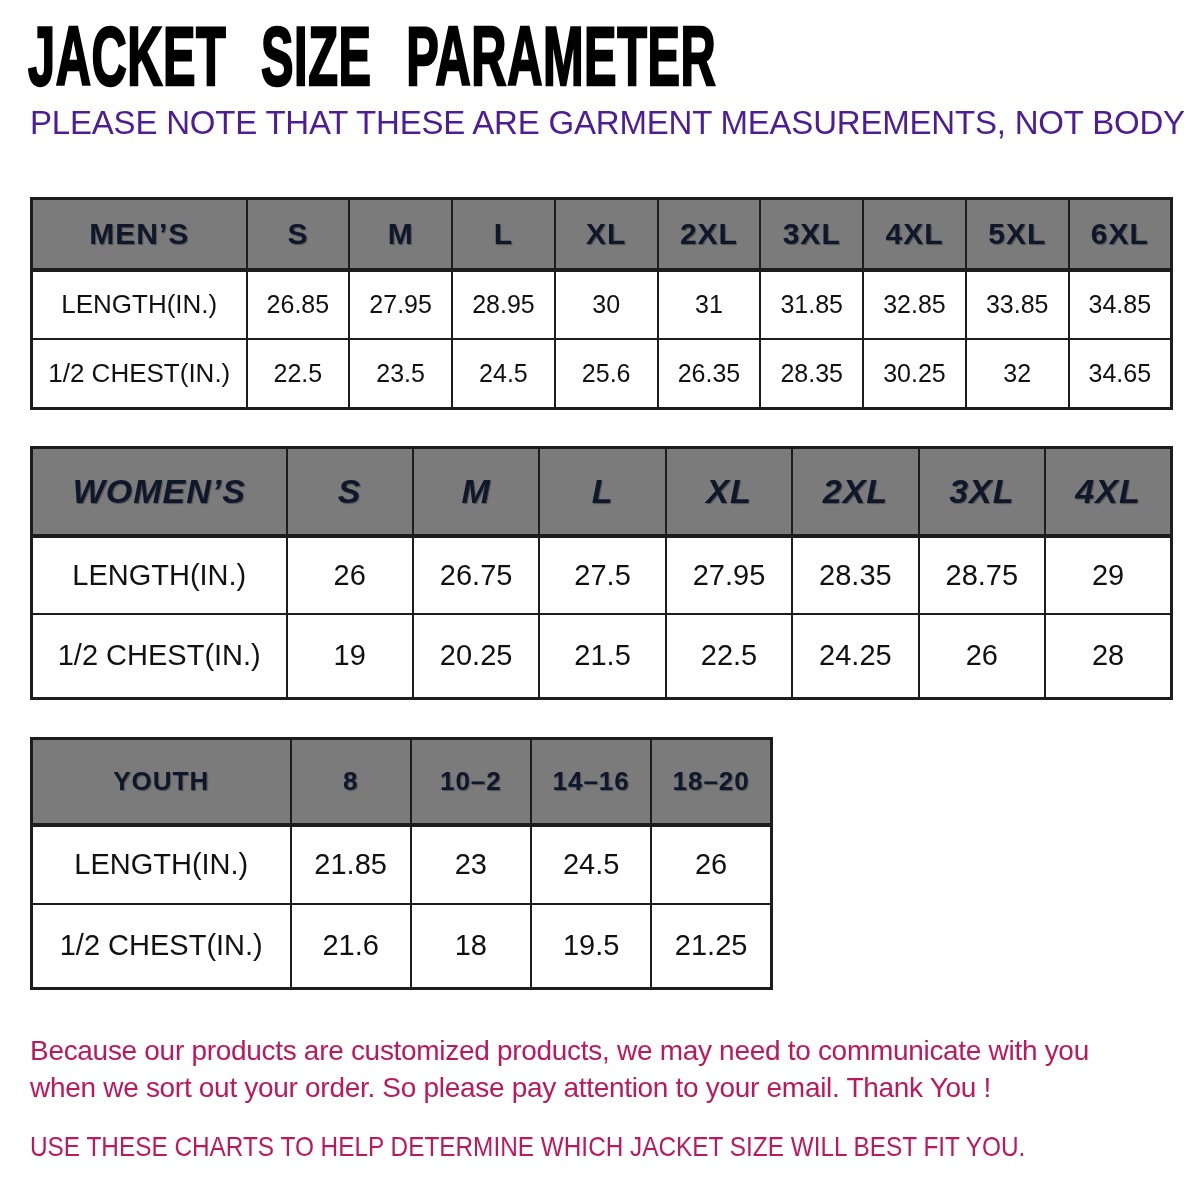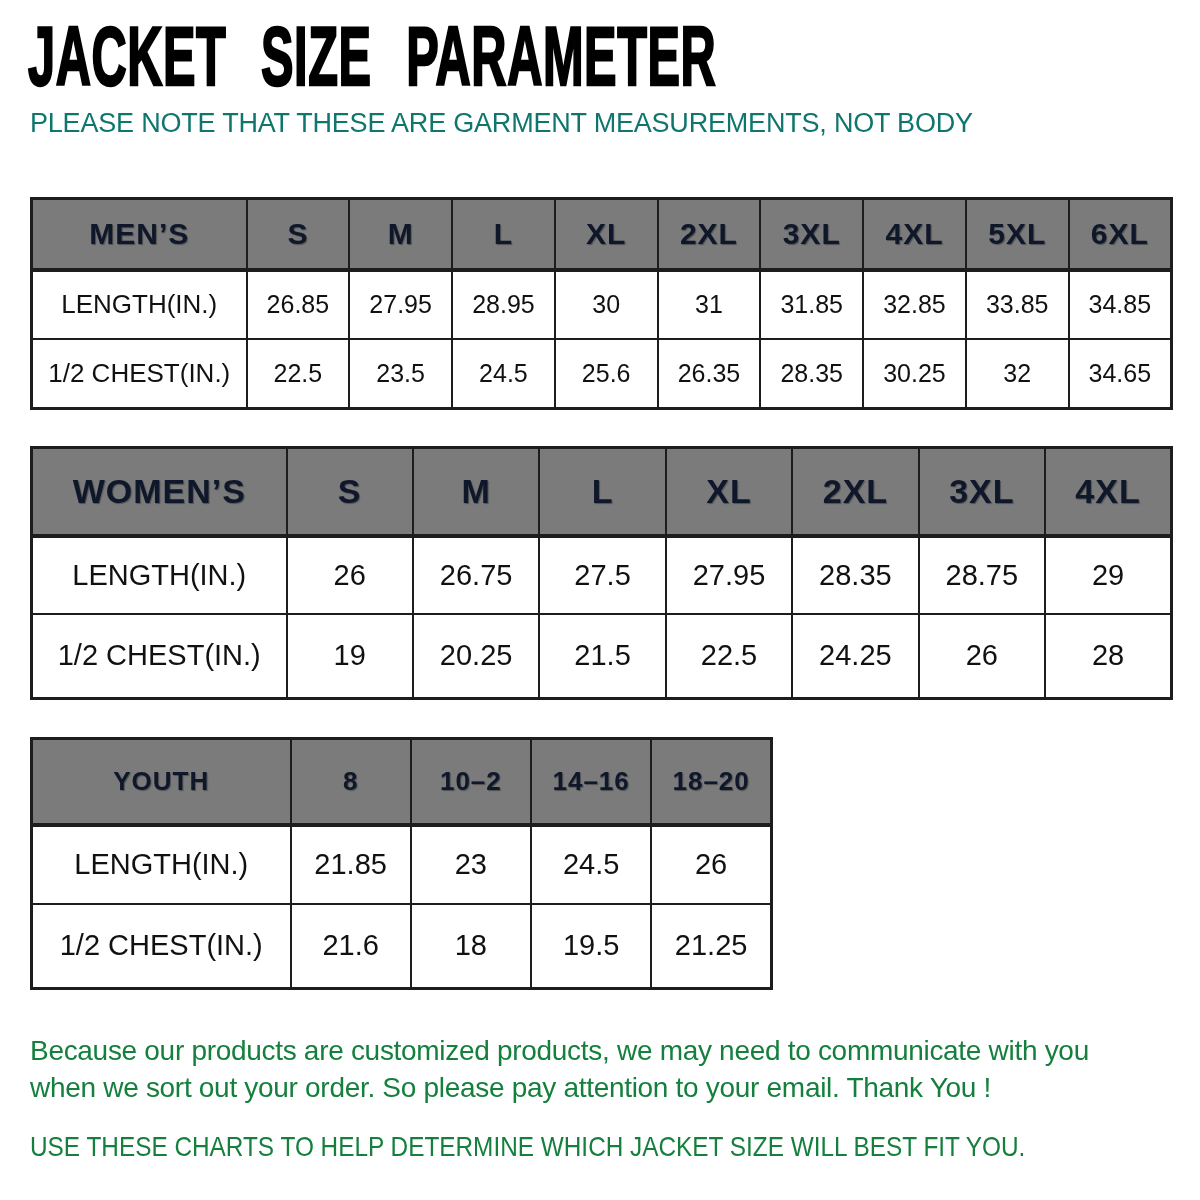--- a/index.html
+++ b/index.html
@@ -22,22 +22,22 @@
     word-spacing:0.42em;
     white-space:nowrap;
     transform:scaleX(0.58);
     transform-origin:left top;
     -webkit-text-stroke:2.5px #000;
   }
 
   
   .note {
     position:absolute; left:30px; top:106px;
-    color:#0f766e;
-    font-size:27px; line-height:34px;
+    color:#4c1d95;
+    font-size:33px; line-height:34px;
     letter-spacing:-0.2px;
     white-space:nowrap;
   }
 
   
   .size-table {
     position:absolute;
     border-collapse:collapse;
     table-layout:fixed;
     border:3px solid #1d1d1d;
@@ -65,32 +65,32 @@
 
   .mens thead th { font-size:30px; }
   .mens td { font-size:25px; }
   .mens td.rowlabel { font-size:26px; }
   .mens .r-head { height:71px; }
   .mens .r-length { height:69px; }
   .mens .r-chest { height:70px; }
 
   .womens thead th { font-size:34px; }
   .womens td { font-size:29px; }
-  .womens .r-head { height:88px; }
+  .womens .r-head { height:88px;font-style:italic; }
   .womens .r-length { height:78px; }
   .womens .r-chest { height:85px; }
 
   .youth thead th { font-size:26px; }
   .youth td { font-size:29px; }
   .youth .r-head { height:86px; }
   .youth .r-length { height:79px; }
   .youth .r-chest { height:85px; }
 
   
-  .footer { position:absolute; left:30px; top:1032px; color:#15803d; }
+  .footer { position:absolute; left:30px; top:1032px; color:#be185d; }
   .footer .p1 { font-size:28px; line-height:37px; letter-spacing:-0.3px; white-space:nowrap; }
   .footer .p2 {
     margin-top:24px;
     font-size:28px; line-height:34px;
     white-space:nowrap;
     transform:scaleX(0.87);
     transform-origin:left top;
   }
 </style>
 </head>

